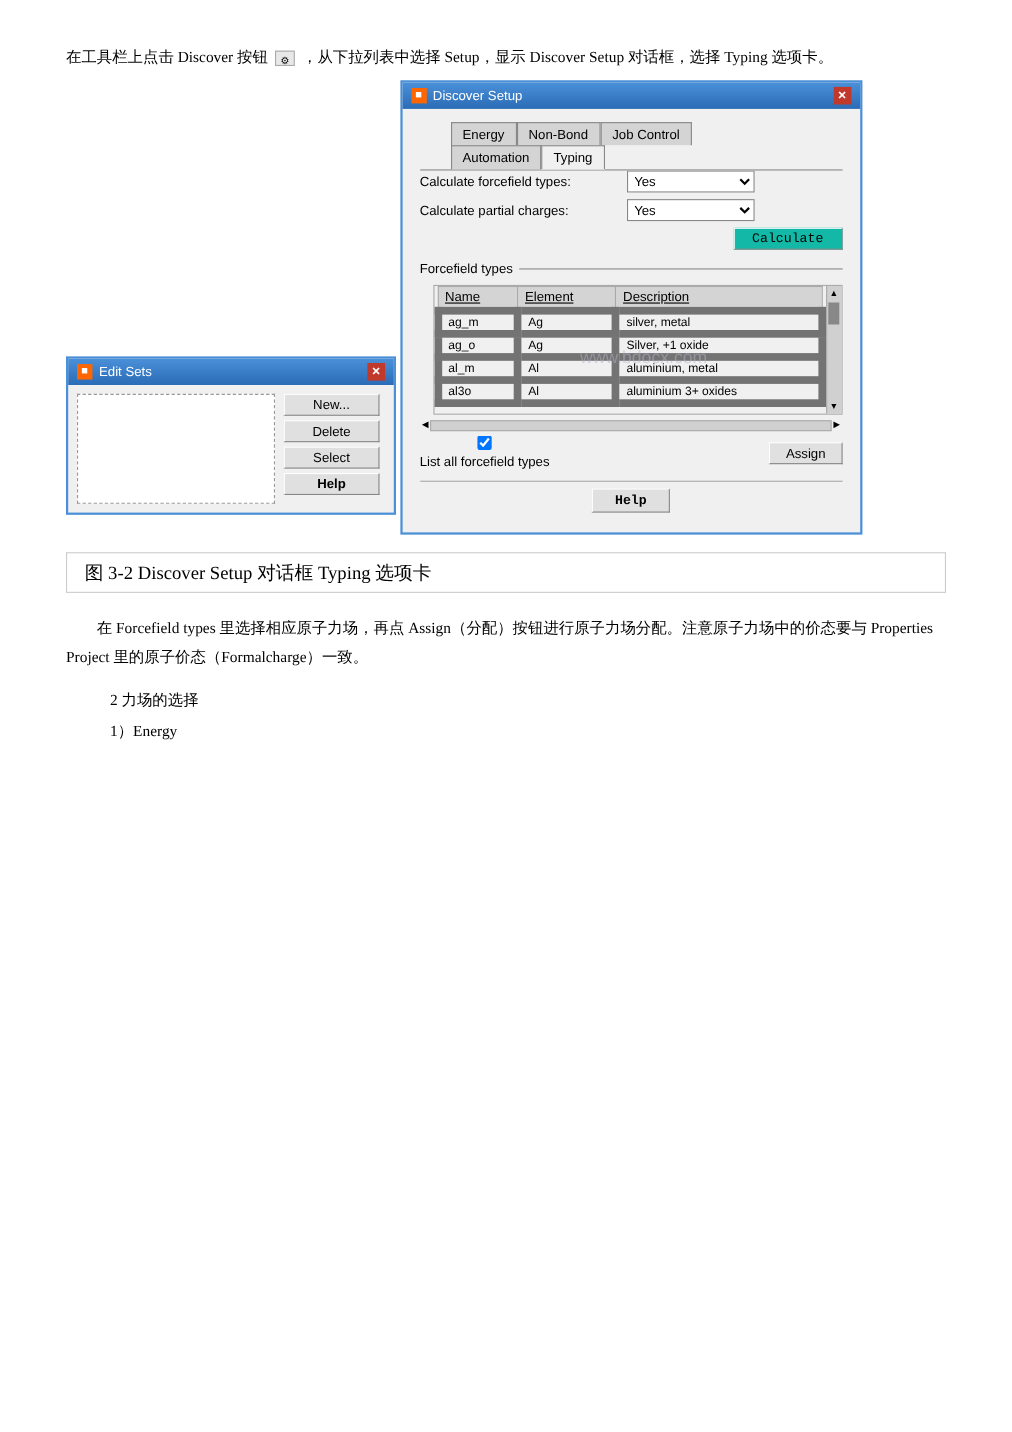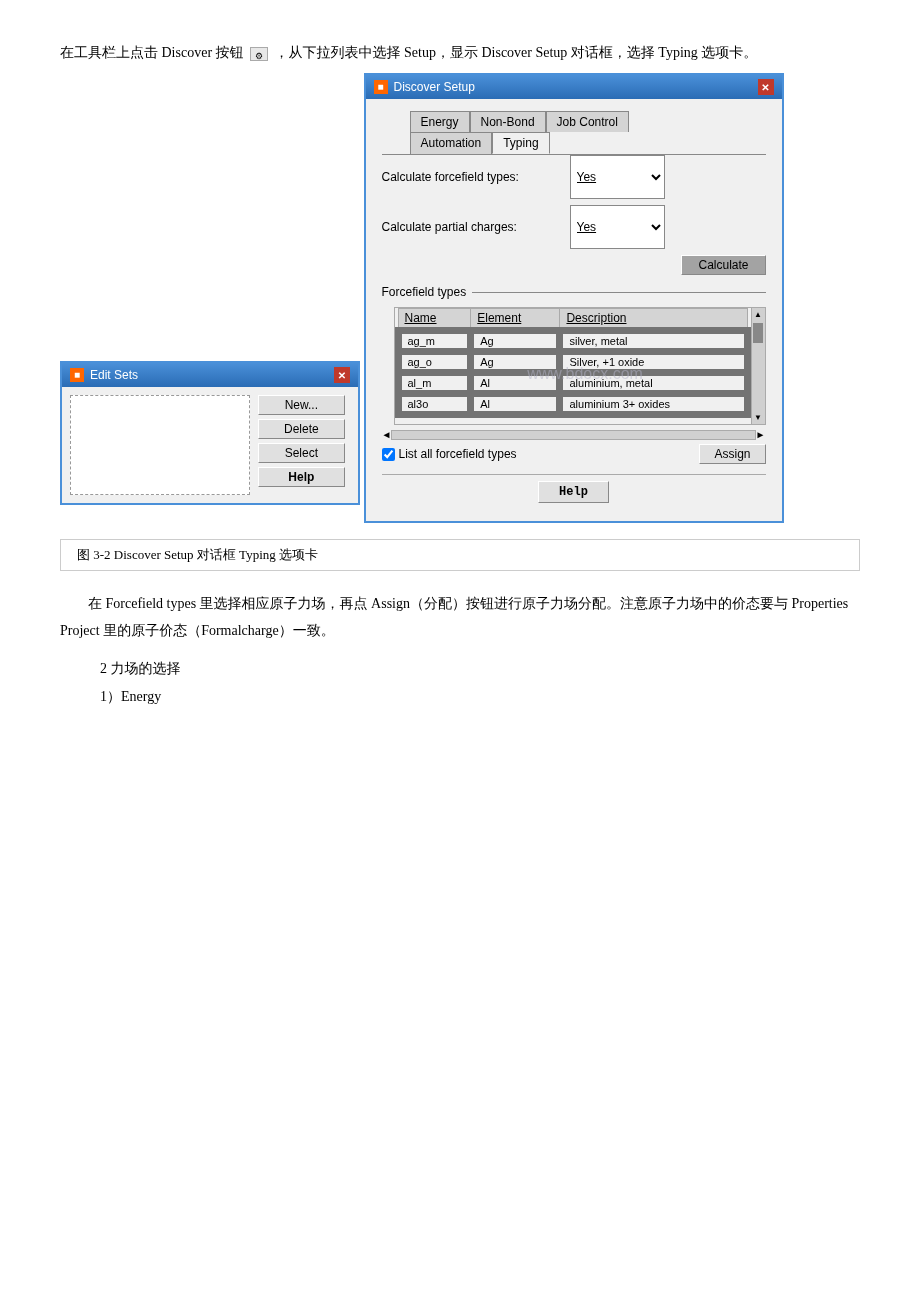--- a/index.html
+++ b/index.html
@@ -180,36 +180,35 @@
       font-family: "Arial", sans-serif;
       gap: 8px;
     }
 
     .form-label {
       width: 180px;
       flex-shrink: 0;
     }
 
     .form-select {
-      width: 95px;
-      padding: 13px 2px;
+      width: 116px;
+      padding: 1px 2px;
       font-size: 12px;
       border: 1px solid #888;
       background: #fff;
-      text-decoration: underline;
     }
 
     .calc-btn {
-      background: #a3a3a3;
+      background: #14b8a6;
       border: 1px solid #888;
       border-top-color: #fff;
       border-left-color: #fff;
       padding: 2px 16px;
       font-size: 12px;
-      font-family: Liberation Sans, sans-serif;
+      font-family: Liberation Mono, monospace;
       cursor: pointer;
       margin-left: auto;
       display: block;
     }
 
     .calc-row {
       display: flex;
       justify-content: flex-end;
       margin-bottom: 10px;
     }
@@ -294,20 +293,21 @@
       justify-content: space-between;
       margin-bottom: 10px;
       font-size: 12px;
       font-family: "Arial", sans-serif;
     }
 
     .checkbox-label {
       display: flex;
       align-items: center;
       gap: 4px;
+      flex-direction: column;
     }
 
     .assign-btn {
       background: #e0e0e0;
       border: 1px solid #888;
       border-top-color: #fff;
       border-left-color: #fff;
       padding: 2px 14px;
       font-size: 12px;
       font-family: "Arial", sans-serif;
@@ -329,21 +329,21 @@
       padding: 3px 20px;
       font-size: 12px;
       font-family: "Courier New", monospace;
       font-weight: bold;
       cursor: pointer;
     }
 
     .caption-box {
       border: 1px solid #ccc;
       padding: 6px 16px;
-      font-size: 13px;
+      font-size: 17px;
       font-family: "SimSun", serif;
       margin-top: 0;
     }
 
     .paragraph-section {
       margin: 20px 0 16px 0;
       line-height: 1.9;
       text-indent: 2em;
     }
 

